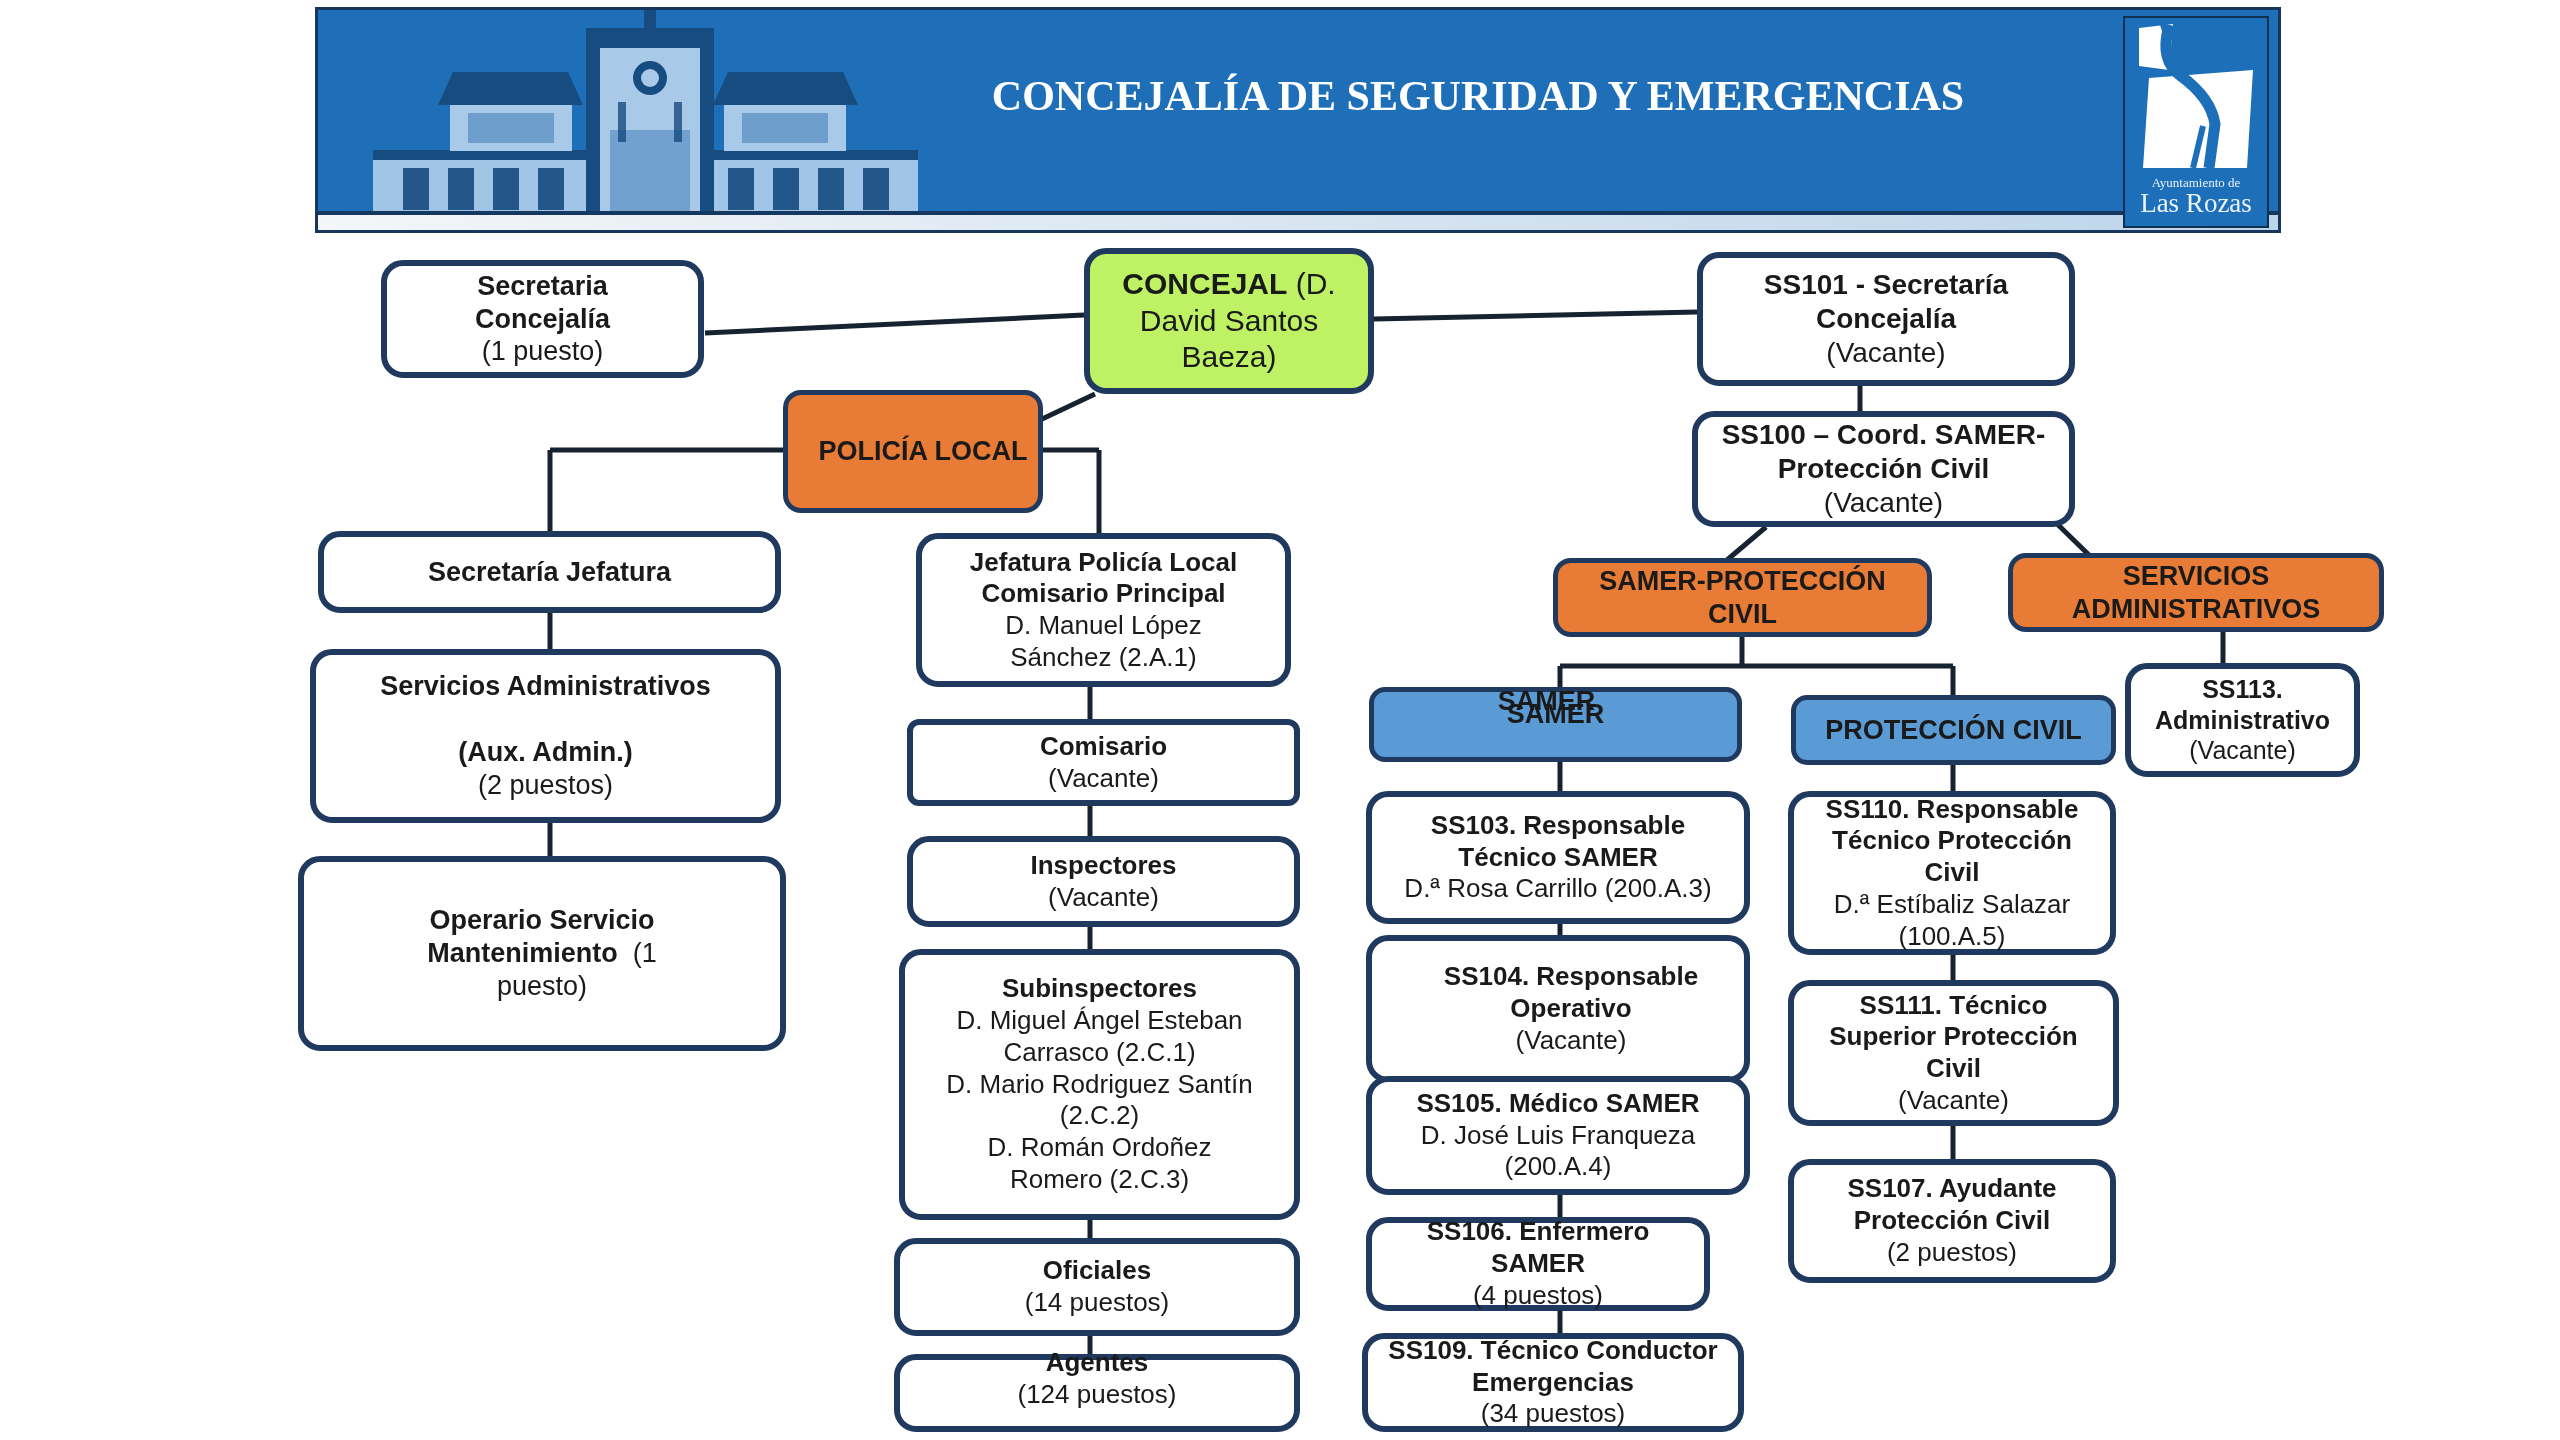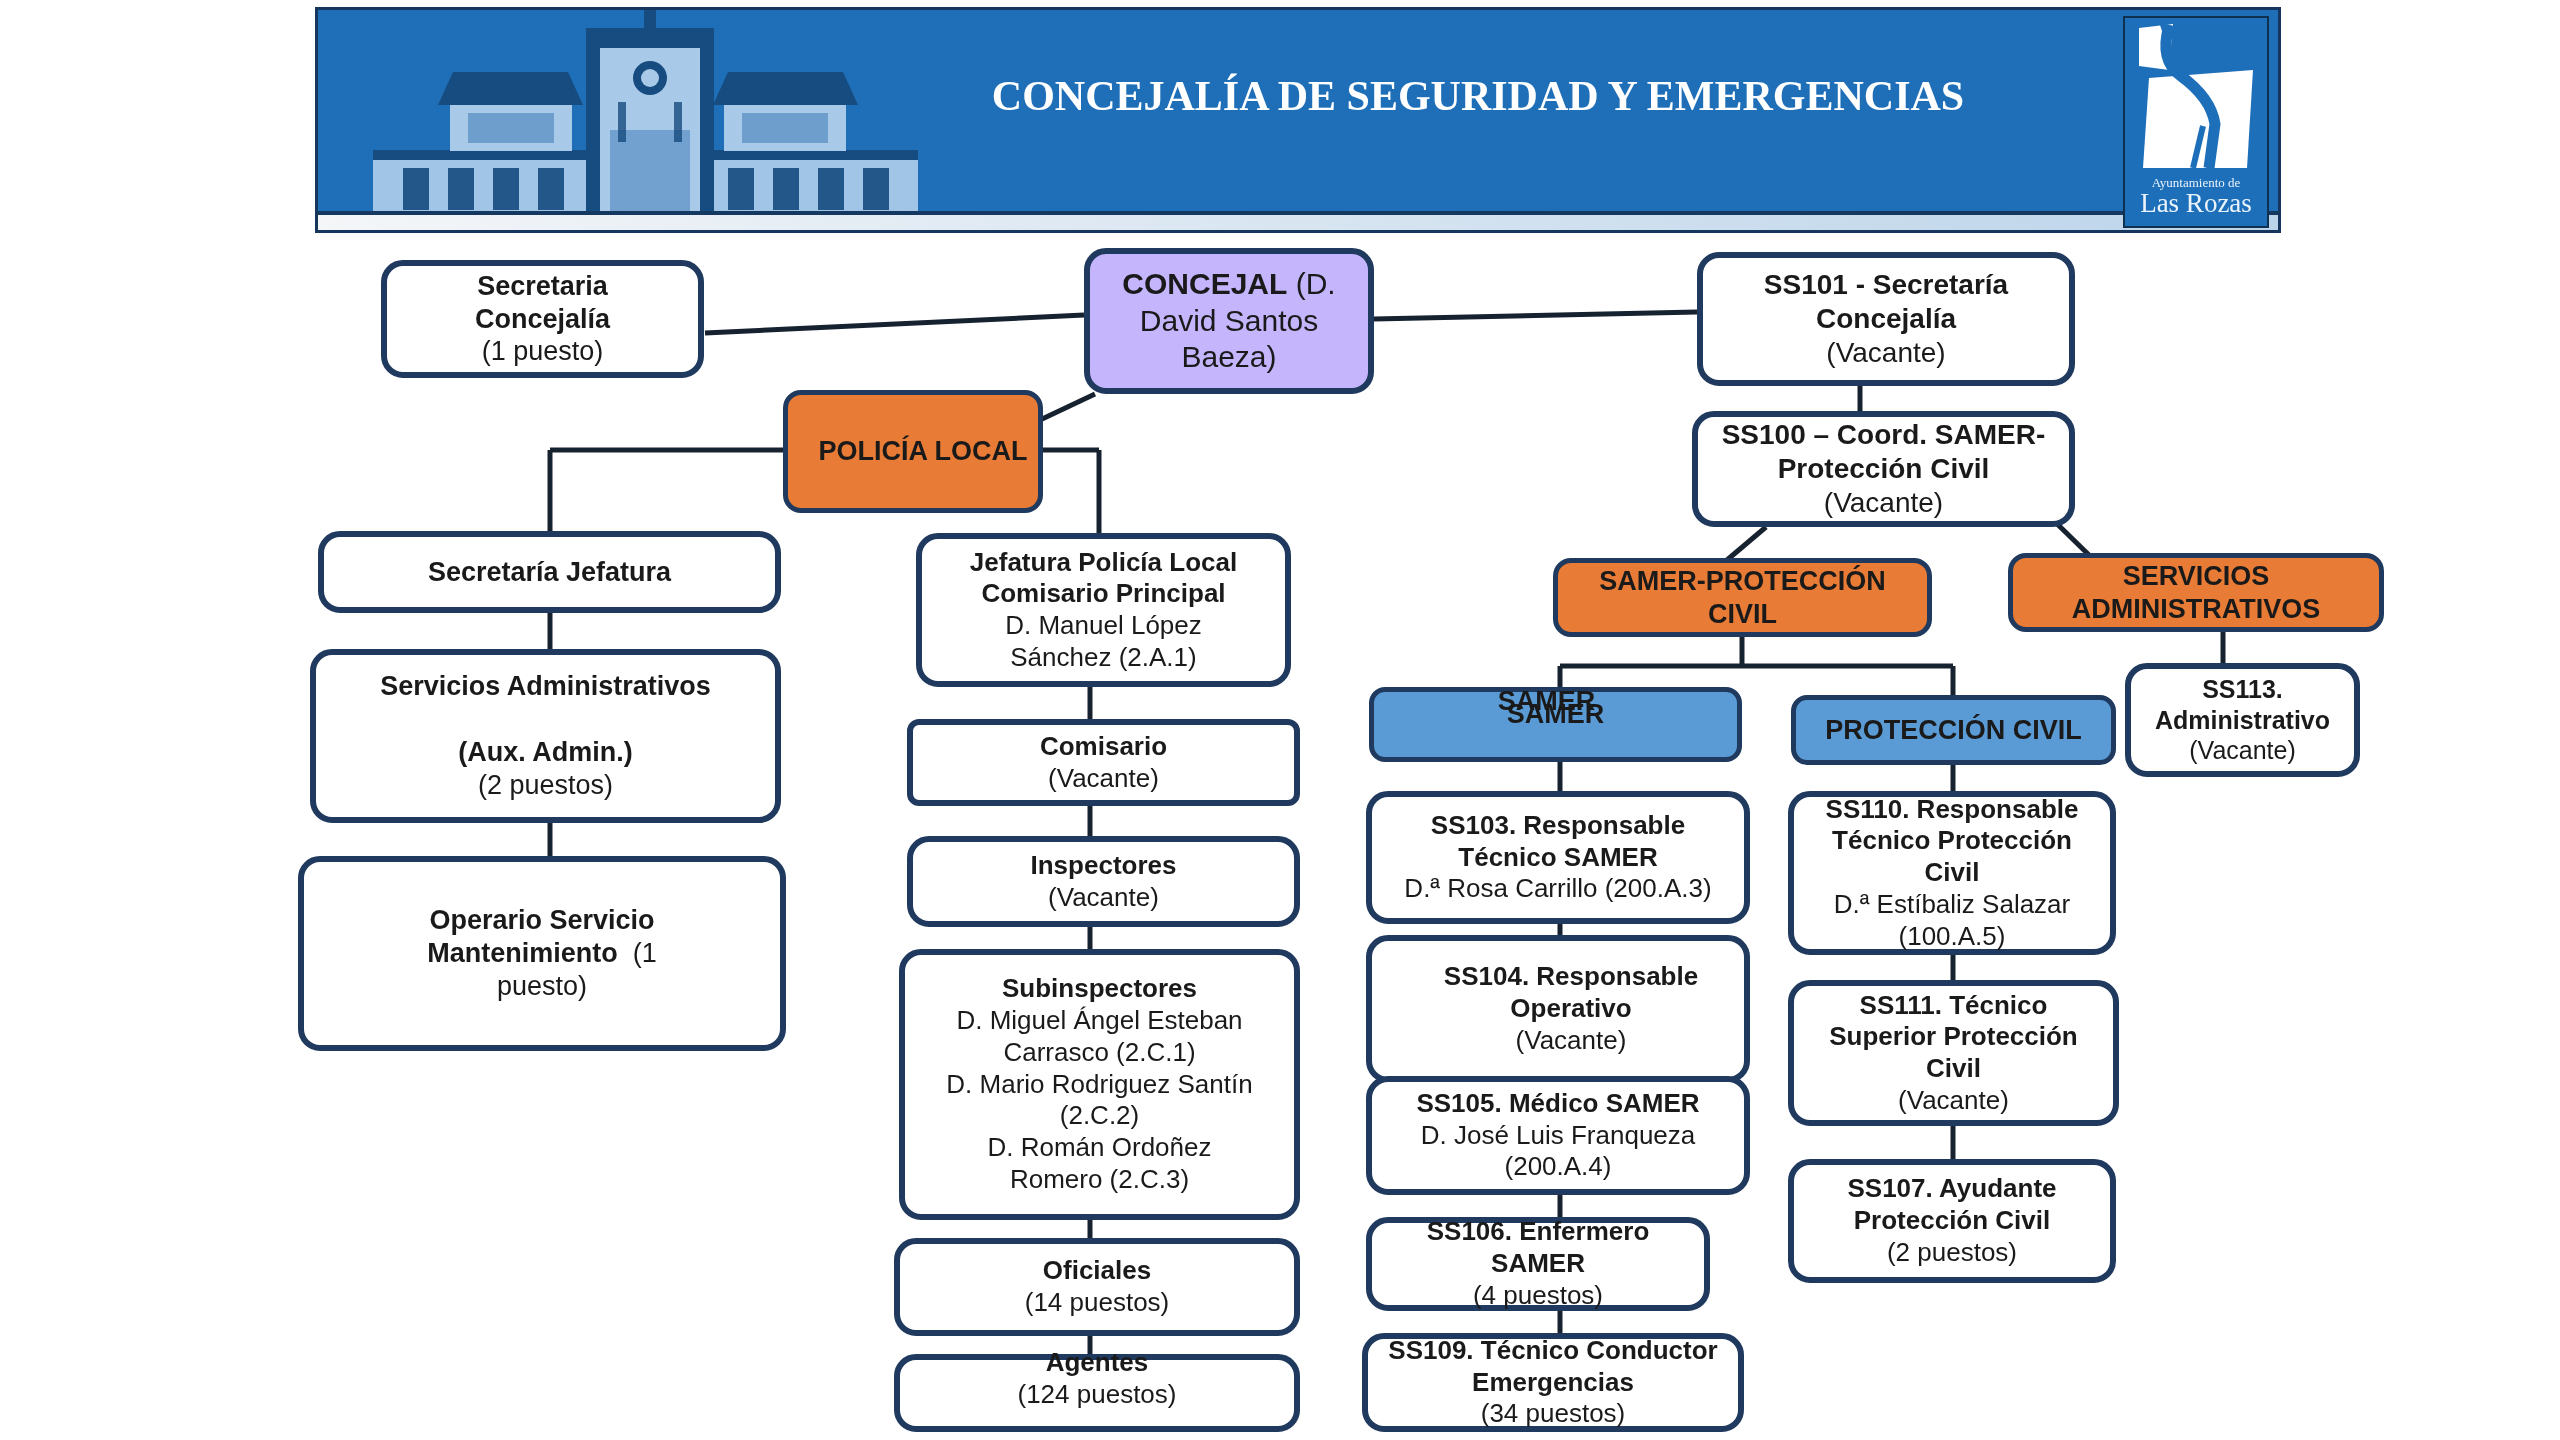--- a/index.html
+++ b/index.html
@@ -33,21 +33,21 @@
   
   #edges{position:absolute;left:0;top:0;z-index:0;}
   
   .node{
     position:absolute;box-sizing:border-box;z-index:2;
     display:flex;flex-direction:column;justify-content:center;align-items:center;
     text-align:center;border-radius:22px;border:6px solid #1f3a5e;color:#1a1a1a;
     line-height:1.22;padding:4px 8px;
   }
   .node.white{background:#ffffff;}
-  .node.gray{background:#c4b5fd;}
+  .node.gray{background:#bef264;}
   .node.orange{background:#e87b35;border-width:5px;border-radius:18px;}
   .node.blue{background:#5b9bd5;border-width:5px;border-radius:16px;}
   .node .b{font-weight:bold;}
   .node .r{font-weight:normal;}
   .node .lines{position:relative;width:100%;}
   .node .ghost{
     position:absolute;left:-9px;top:-13px;width:100%;pointer-events:none;
   }
 </style>
 </head>

